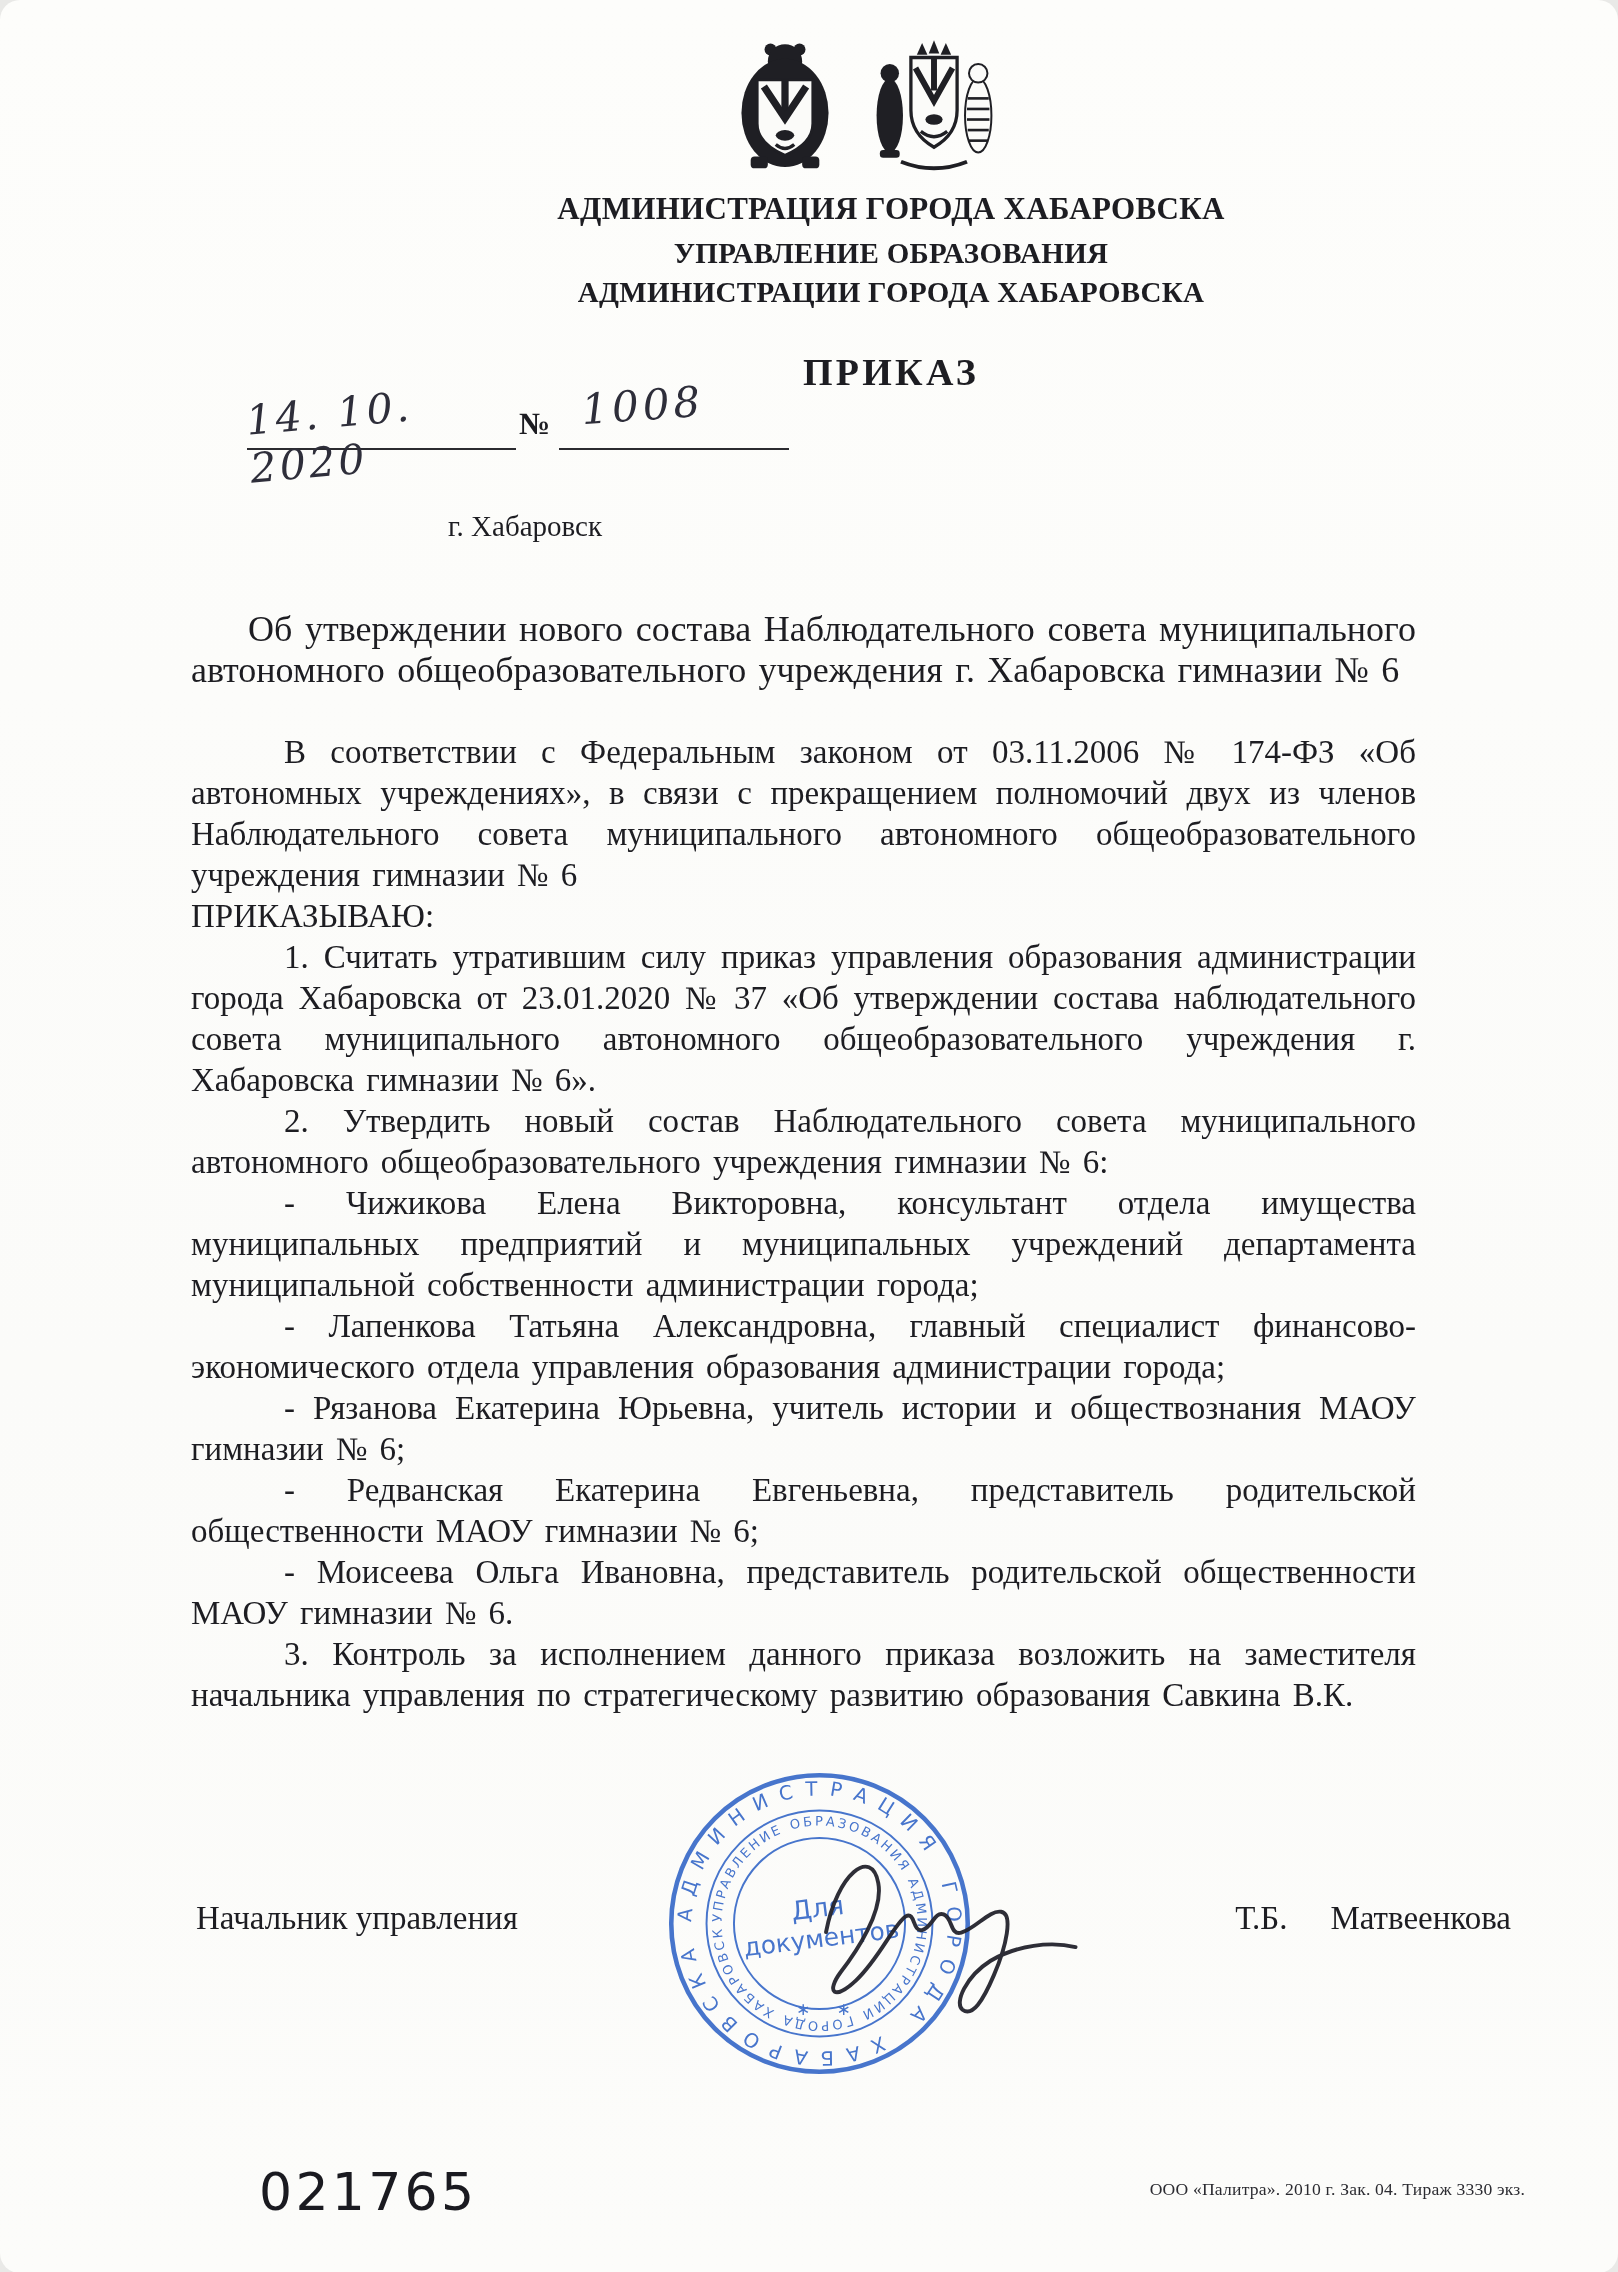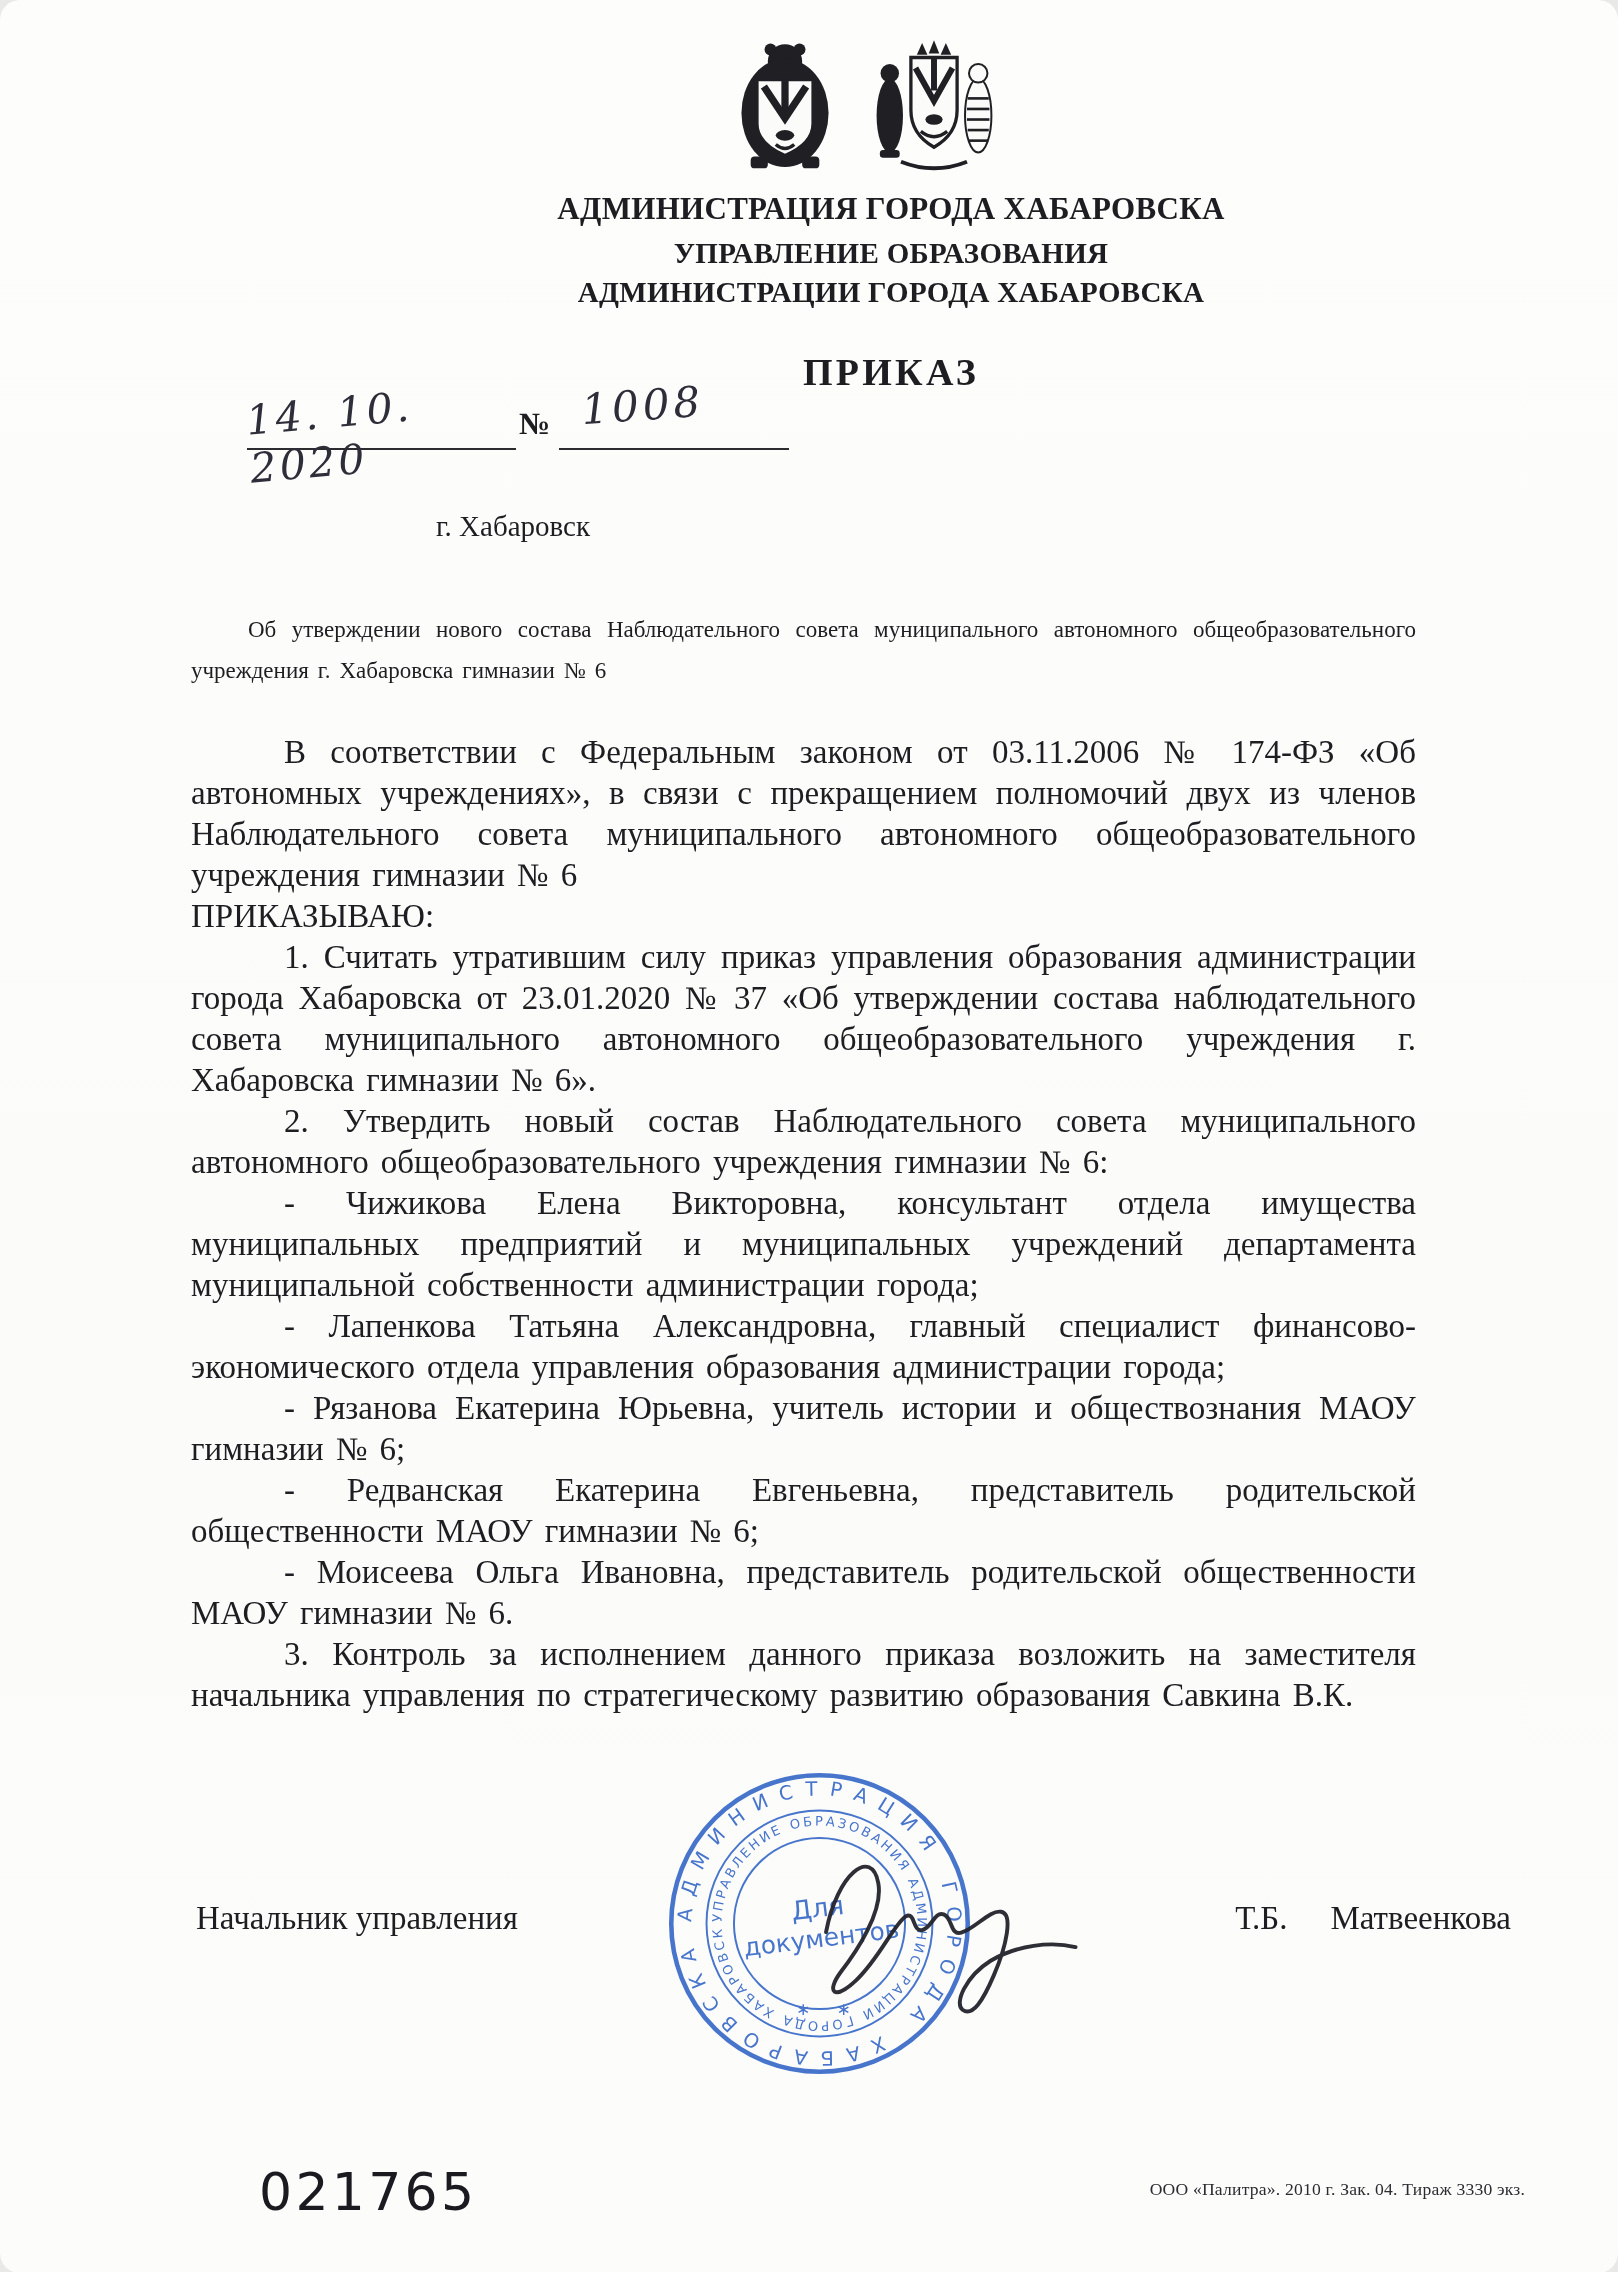--- a/index.html
+++ b/index.html
@@ -51,26 +51,26 @@
   }
   .num-line{
     position:absolute;left:559px;top:376px;width:230px;height:72px;
     border-bottom:2.6px solid #2b2b30;
   }
   .num-line .hand{
     display:inline-block;font-size:42px;letter-spacing:3.9px;
     transform:rotate(-4deg) translate(22px,6.5px);
   }
   .place{
-    position:absolute;left:436px;top:510px;font-size:29px;
+    position:absolute;left:448px;top:510px;font-size:29px;
   }
   
   .subject{
     position:absolute;left:191px;top:609px;width:1225px;
-    font-size:23px;line-height:41px;text-align:justify;
+    font-size:36px;line-height:41px;text-align:justify;
     text-indent:57px;word-spacing:3.3px;
   }
   .doc-body{
     position:absolute;left:191px;top:732px;width:1225px;
     font-size:33px;line-height:41px;
   }
   .doc-body p{
     margin:0;text-align:justify;text-indent:93px;word-spacing:3.9px;
   }
   .doc-body p.p-flush{text-indent:0;}

